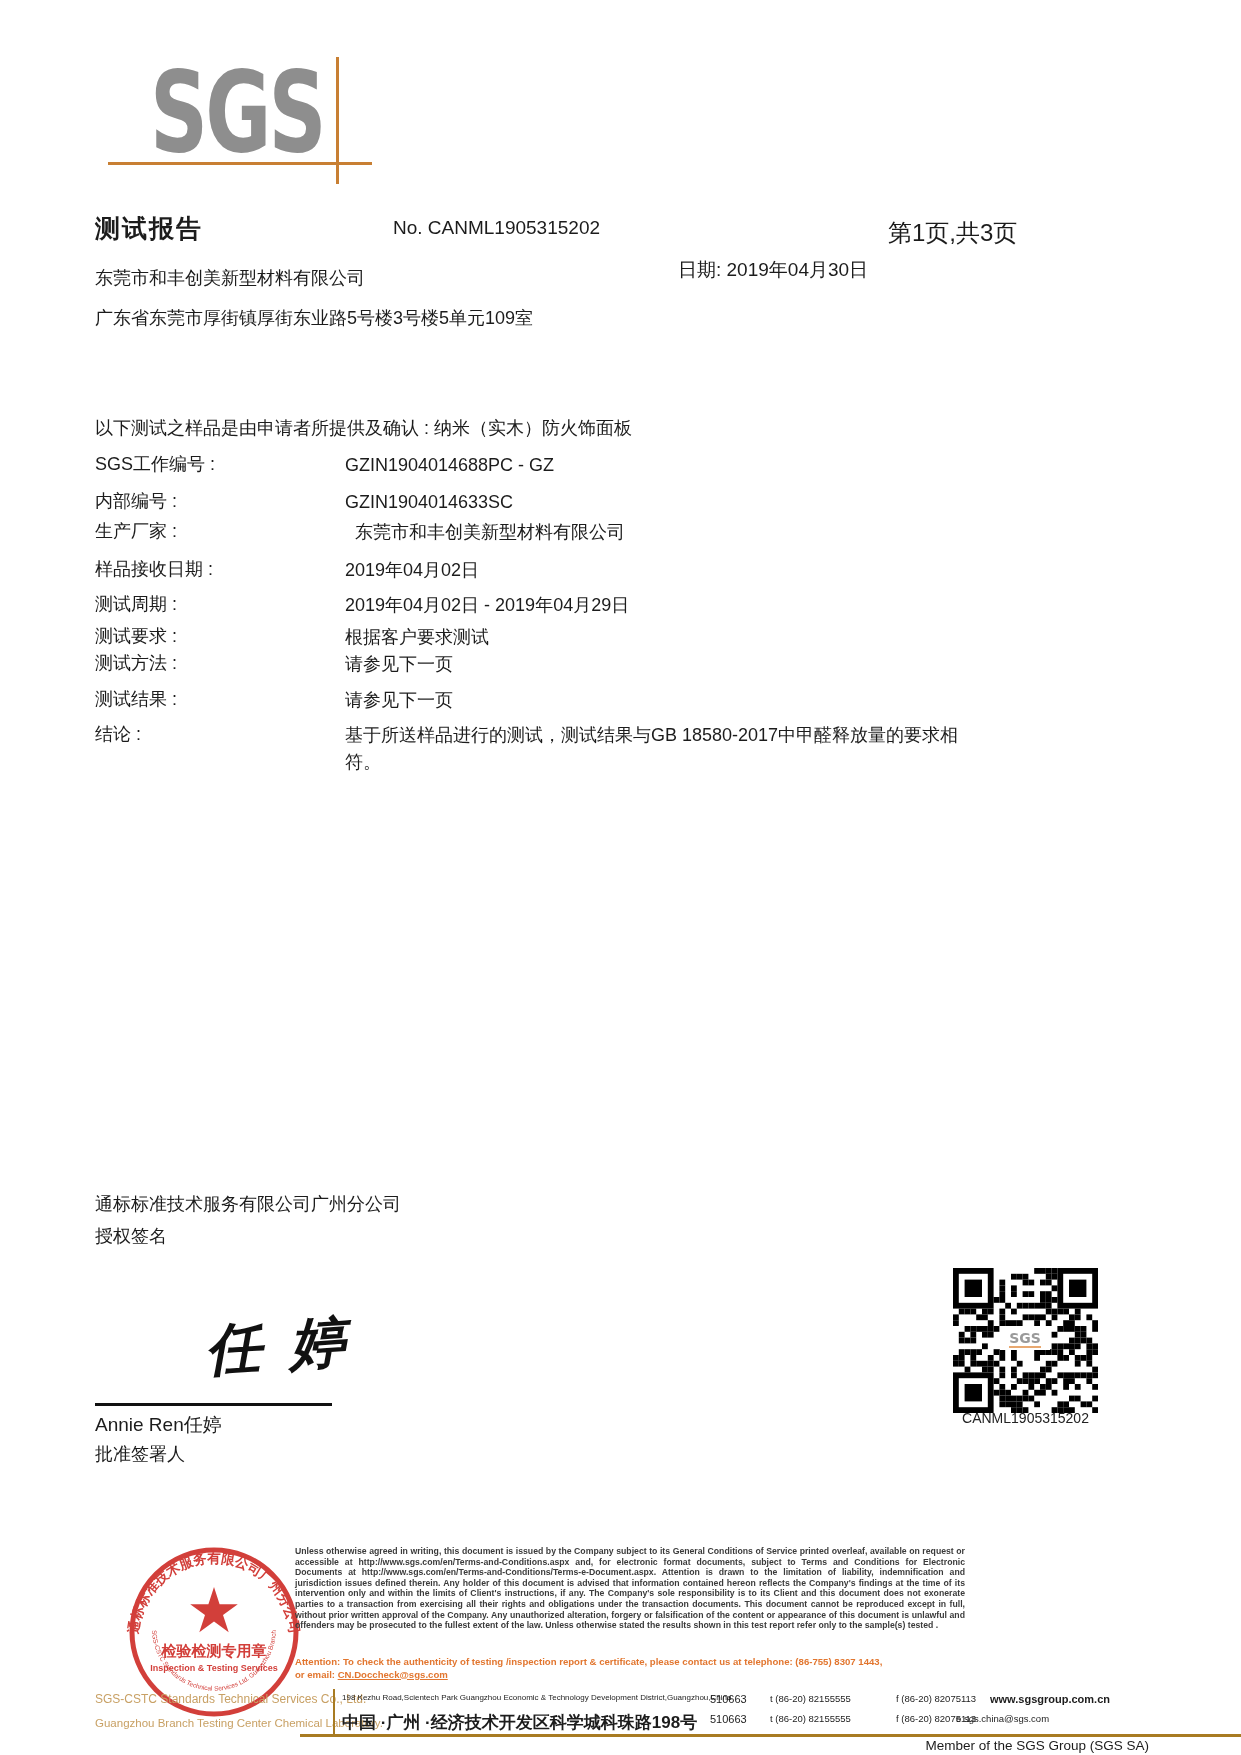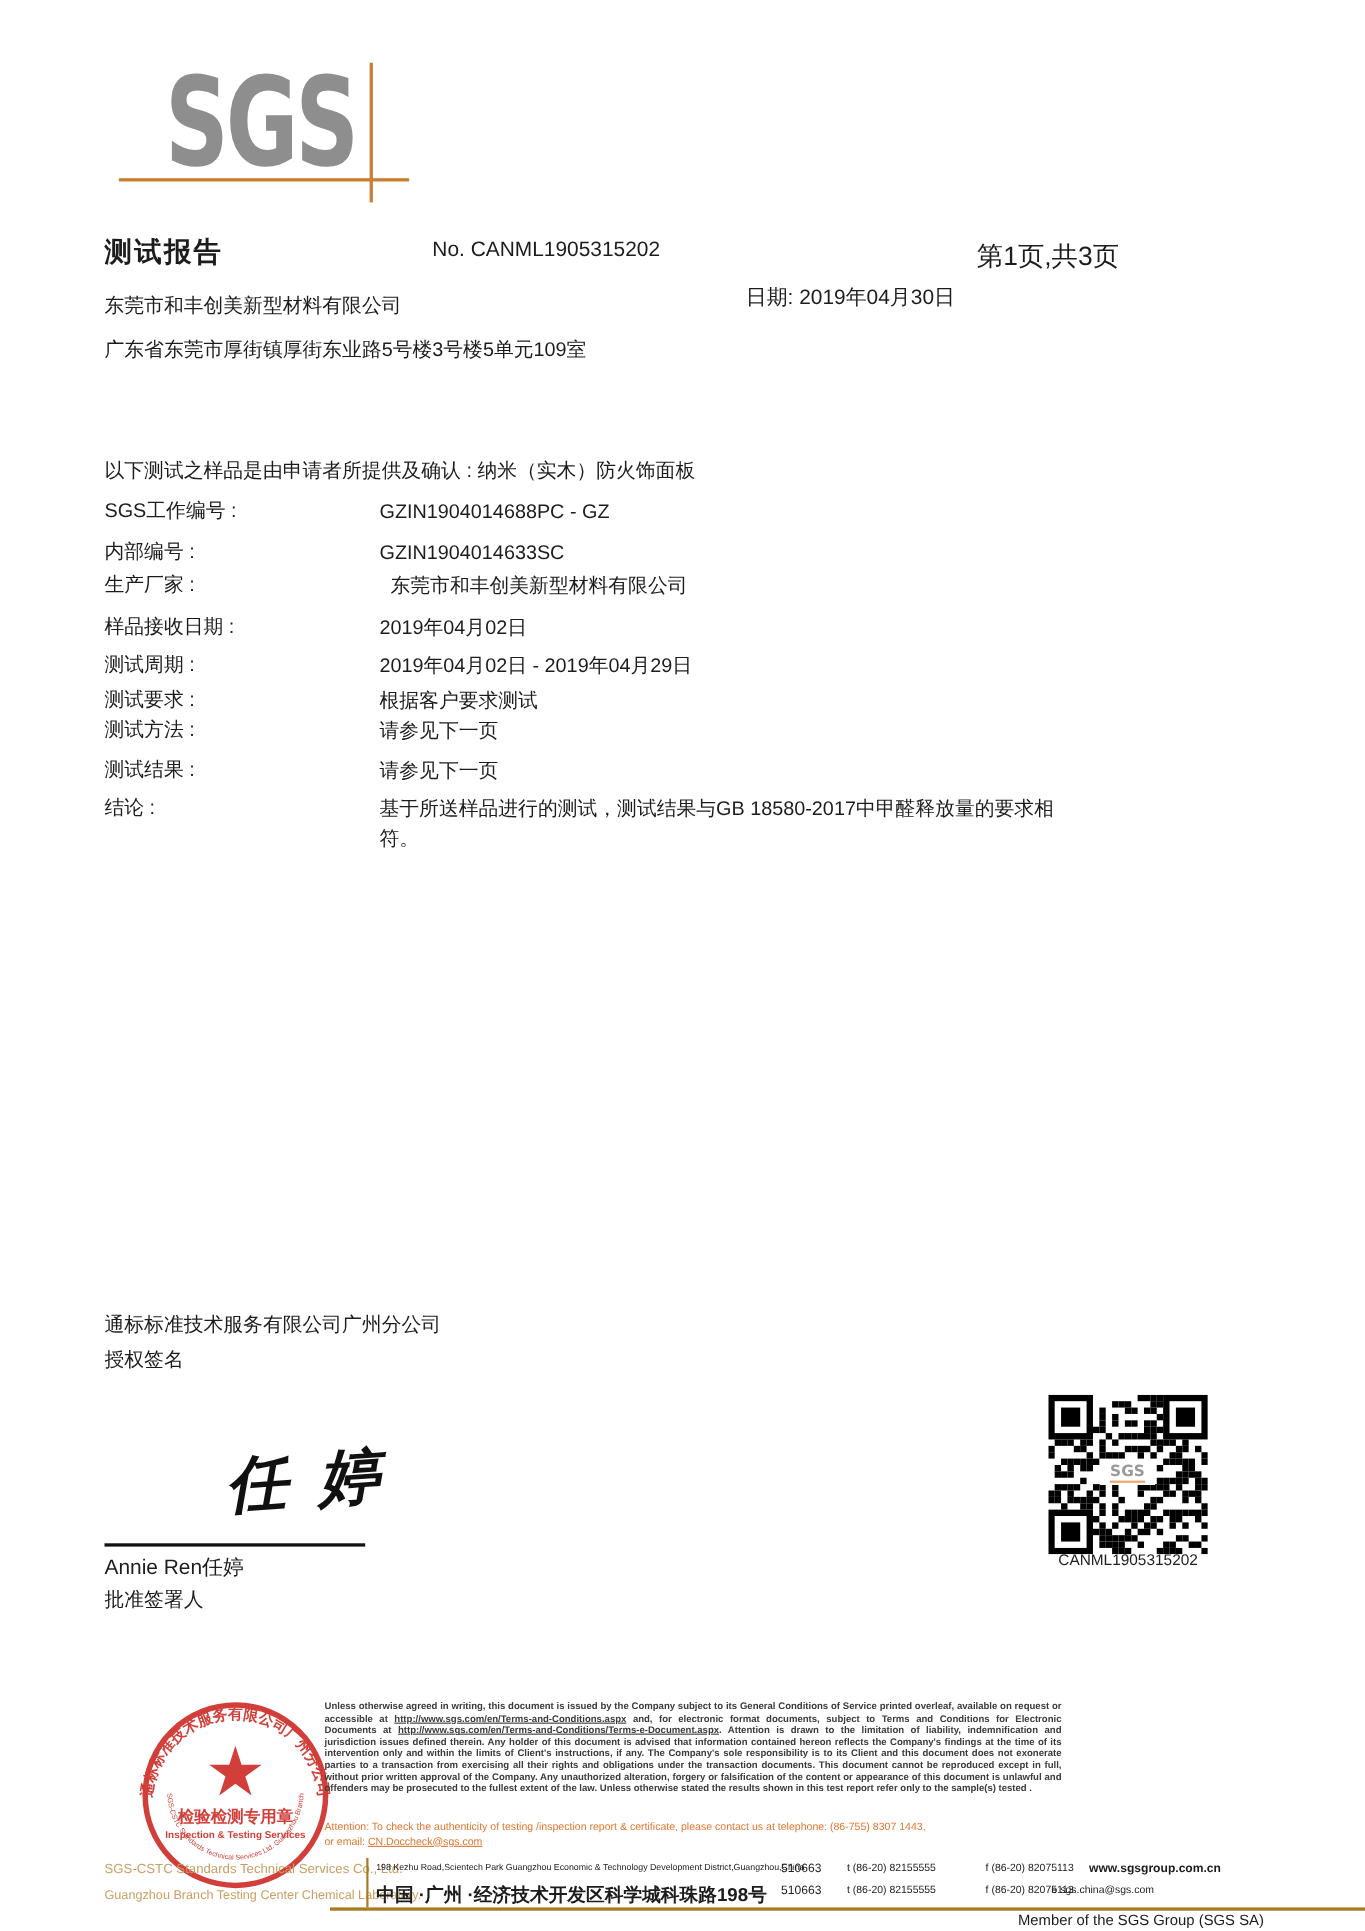--- a/index.html
+++ b/index.html
@@ -61,22 +61,22 @@
 
   
   .stamp{left:122px;top:1540px;width:184px;height:184px;opacity:.92;}
   .lab-line1{left:95px;top:1692px;font-size:12px;color:#c8a064;}
   .lab-line2{left:95px;top:1717px;font-size:11.5px;color:#c8a064;}
 
   .legal{
     left:295px;top:1546px;width:670px;font-size:8.7px;line-height:10.6px;
     text-align:justify;color:#3b3b3b;font-weight:bold;
   }
-  .legal .u{text-decoration:underline;}
-  .attention{left:295px;top:1656px;width:672px;font-size:9.6px;line-height:12.5px;font-weight:normal;color:#e2762f;}
+  .legal .u{}
+  .attention{left:295px;top:1656px;width:672px;font-size:9.6px;line-height:12.5px;font-weight:bold;color:#e2762f;}
   .attention .u{text-decoration:underline;text-align:center;}
 
   .v-divider{left:333px;top:1689px;width:2px;height:45px;background:#a87b22;}
 
   .addr-row{left:342px;width:830px;height:16px;}
   .addr-row span{position:absolute;top:0;white-space:nowrap;}
   .addr-row1{top:1693px;}
   .addr-row2{top:1713px;}
   .a-street-en{left:0;font-size:8px;color:#222;}
   .a-post1{left:368px;font-size:11px;}

